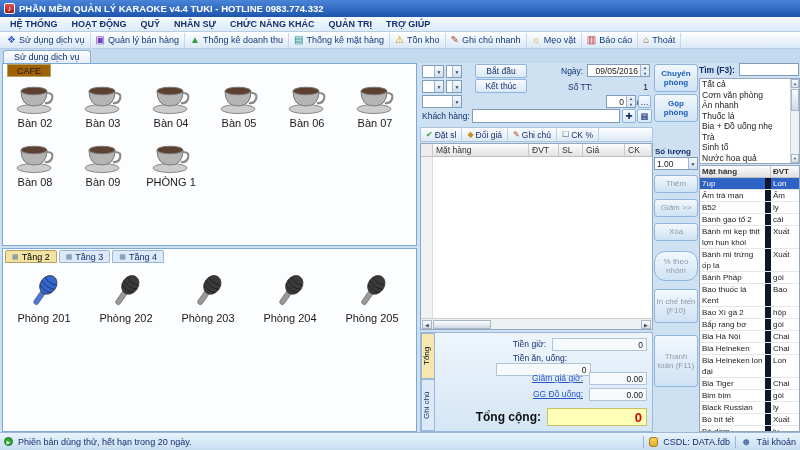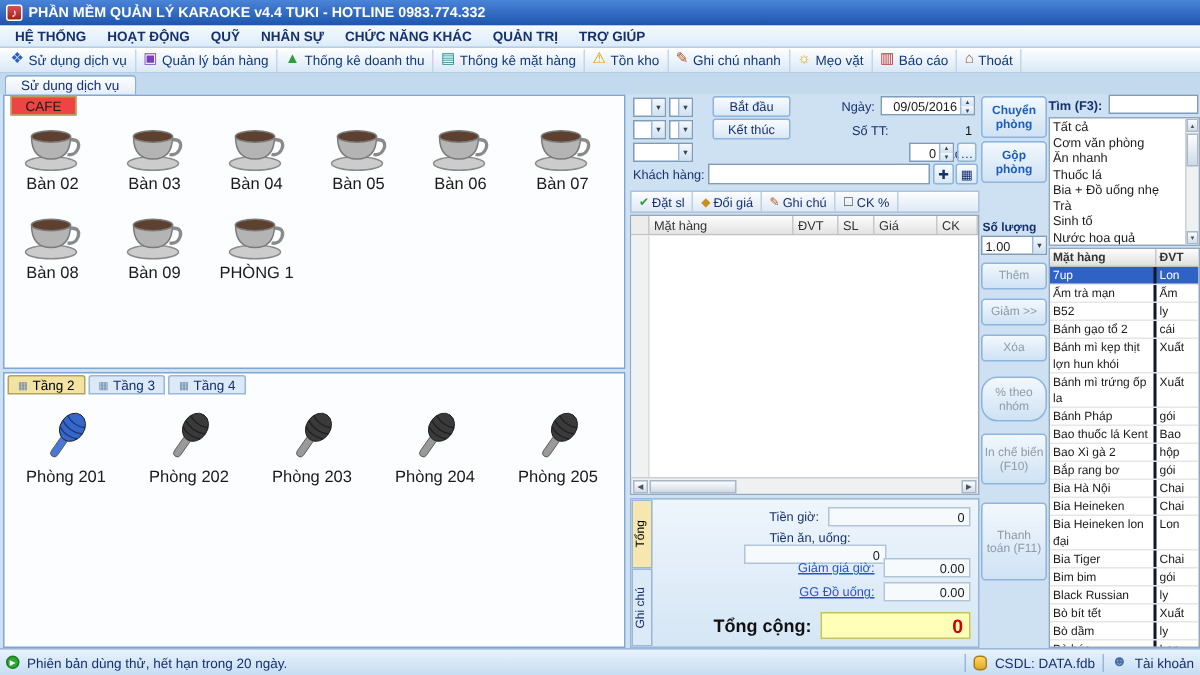--- a/index.html
+++ b/index.html
@@ -24,21 +24,21 @@
     color:#123a7a; border-right:1px solid #c3d6ea; height:15px; }
   .tool-glyph { font-size:10px; line-height:1; }
   .tabrow { position:absolute; left:0; top:49px; width:800px; height:14px; background:#c3d9ee;
     display:flex; align-items:flex-end; padding-left:3px; }
   .main-tab { background:linear-gradient(#fdfefe,#e4eef9); border:1px solid #8aafd6; border-bottom:none;
     border-radius:3px 3px 0 0; padding:1px 10px 0 10px; font-size:9px; color:#16306e; height:13px; }
 
   
   .cafe-panel { position:absolute; left:2px; top:63px; width:415px; height:183px;
     border:1px solid #7fa7d4; background:#fcfdff; }
-  .cafe-tab { position:absolute; left:4px; top:0; background:#ef4444; border:1px solid #b3a25e;
+  .cafe-tab { position:absolute; left:4px; top:0; background:#a16207; border:1px solid #b3a25e;
     padding:0 9px; font-size:9px; height:13px; line-height:12px; }
   .tables-grid { position:absolute; left:8px; top:18px; right:4px; bottom:2px;
     display:flex; flex-wrap:wrap; align-content:flex-start; column-gap:20px; row-gap:12px; }
   .table-item { width:48px; display:flex; flex-direction:column; align-items:center; }
   .cup-icon { width:44px; height:34px; }
   .table-label { font-size:11px; margin-top:1px; white-space:nowrap; }
 
   .floor-panel { position:absolute; left:2px; top:248px; width:415px; height:184px;
     border:1px solid #7fa7d4; background:#fcfdff; }
   .floor-tabs { position:absolute; left:2px; top:1px; display:flex; gap:2px; }
@@ -136,21 +136,21 @@
     background:linear-gradient(#fdfdfd,#cfdae6); border:1px solid #a8b8c8; }
 
   .prod-table { position:absolute; left:0; top:102px; width:101px; height:267px;
     border:1px solid #93a8be; background:#fff; overflow:hidden; }
   .prod-head { display:flex; height:12px; background:linear-gradient(#fdfdfd,#e0e0e0);
     border-bottom:1px solid #c0c0c0; font-size:8px; font-weight:bold; color:#333; }
   .prod-head > div { padding:0 2px; line-height:11px; }
   .ph-name { width:71px; border-right:1px solid #c8c8c8; }
   .ph-unit { flex:1; }
   .prod-row { display:flex; border-bottom:1px solid #e6e6e6; min-height:12px; }
-  .prod-name { width:71px; border-right:2px solid #0f172a; font-size:8px; padding:0 2px;
+  .prod-name { width:71px; border-right:6px solid #0f172a; font-size:8px; padding:0 2px;
     line-height:11px; }
   .prod-unit { flex:1; font-size:8px; padding:0 2px; line-height:11px; }
   .prod-row.selected { background:#2e62c4; }
   .prod-row.selected .prod-name, .prod-row.selected .prod-unit { color:#fff; }
 
   
   .statusbar { position:absolute; left:0; top:432px; width:800px; height:18px;
     background:linear-gradient(#e8f3fc,#c6ddf2); border-top:1px solid #9ab7d9;
     display:flex; align-items:center; font-size:9px; color:#16306e; padding:0 4px; gap:5px; }
   .dot-green { width:9px; height:9px; border-radius:50%; background:#2fa832; border:1px solid #1c7a20;

